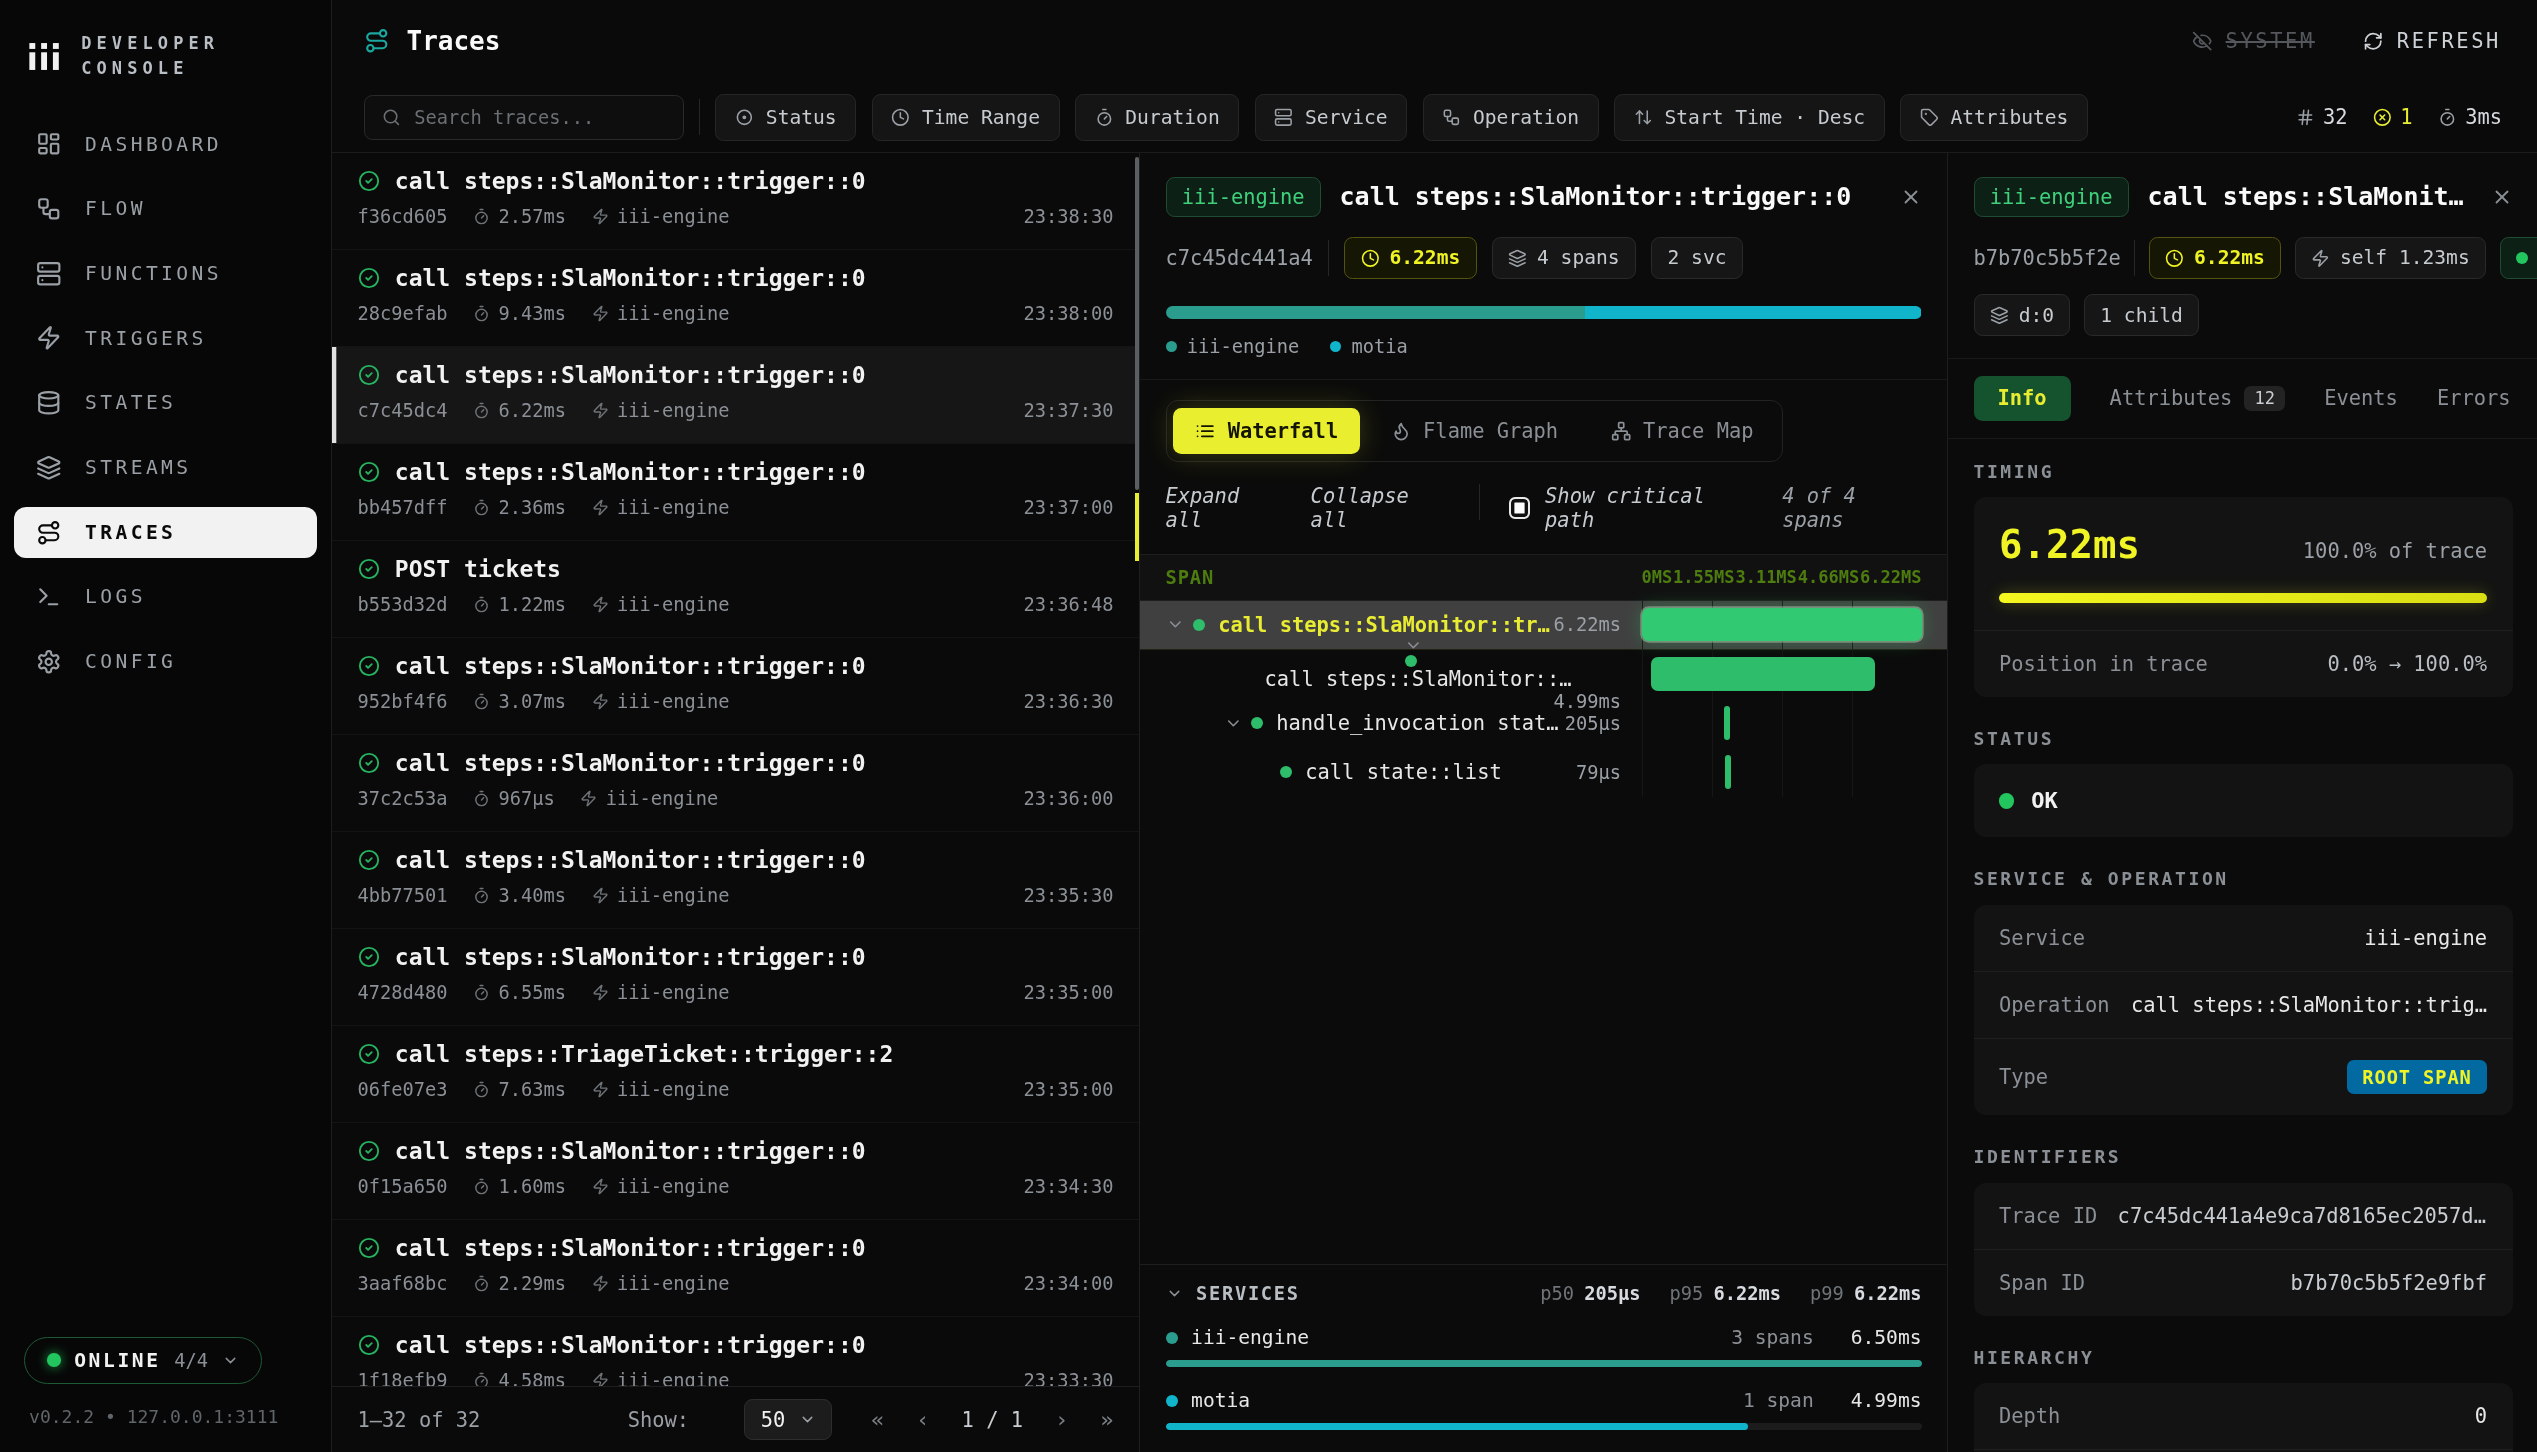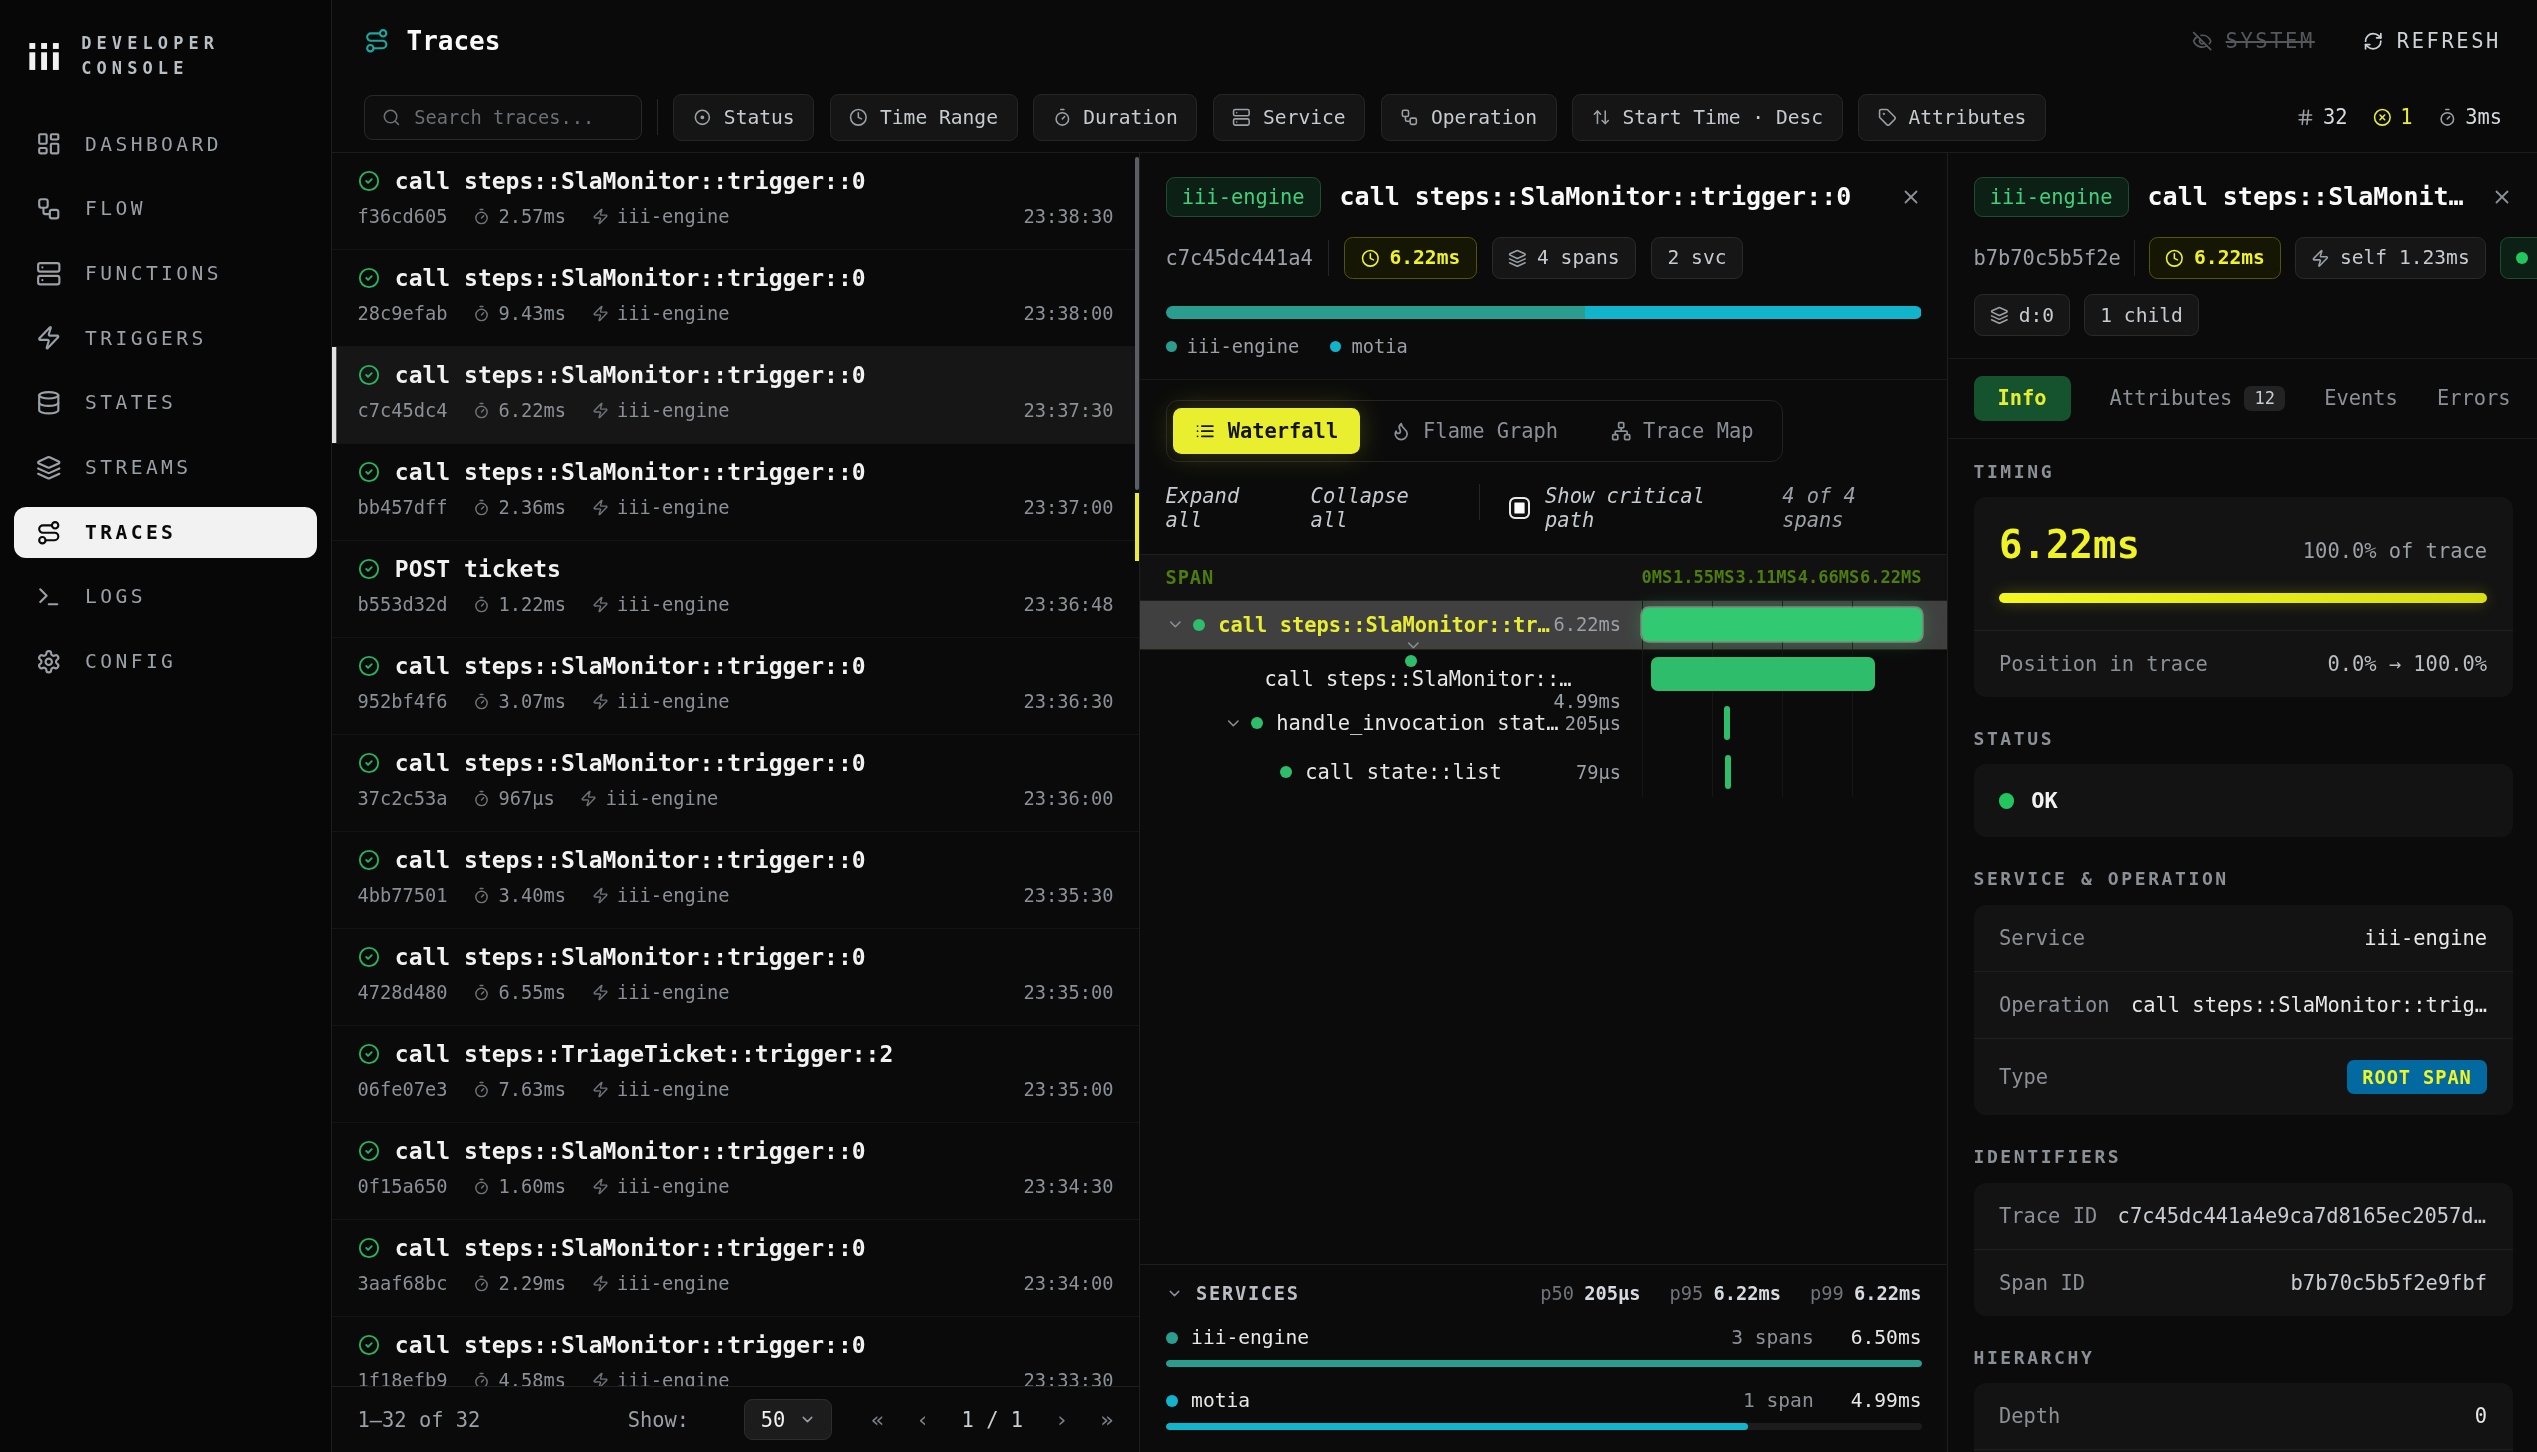--- a/index.html
+++ b/index.html
@@ -40,21 +40,21 @@
   .topbar-title .ic { color:#1aa8a0; }
   .topbar-right { margin-left:auto; display:flex; align-items:center; gap:48px; }
   .system-btn { display:flex; align-items:center; gap:13.6px; color:#54585d; font-size:20.4px;
     letter-spacing:2.6px; cursor:pointer; }
   .system-btn .label { text-decoration:line-through; }
   .refresh-btn { display:flex; align-items:center; gap:13.6px; color:#cdd2d7; font-size:20.4px;
     letter-spacing:2.6px; cursor:pointer; }
 
   .filterbar { height:71px; flex:none; display:flex; align-items:center; gap:15.3px;
     padding:0 36px 0 32px; border-bottom:0.9px solid #1c1c1c; }
-  .search-box { display:flex; align-items:center; gap:13.6px; width:278px; border:0.9px solid #2a2a2a;
+  .search-box { display:flex; align-items:center; gap:13.6px; width:320px; border:0.9px solid #2a2a2a;
     background:#0e0e0e; border-radius:8.5px; padding:11px 17px; color:#6b7075; }
   .search-box input { flex:1; min-width:0; background:transparent; border:none; outline:none;
     color:#c9ced3; font:inherit; font-size:18.7px; }
   .search-box input::placeholder { color:#6b7075; }
   .v-sep { width:0.9px; height:36px; background:#262626; flex:none; }
   .filter-btn { display:flex; align-items:center; gap:12px; border:0.9px solid #262626; background:#151515;
     border-radius:8.5px; padding:11px 18.7px; color:#c6cbd0; font-size:19.6px; white-space:nowrap; cursor:pointer; }
   .filter-btn .ic { color:#9aa0a6; }
   .filter-stats { margin-left:auto; display:flex; align-items:center; gap:25.5px; font-size:20.4px; }
   .stat { display:flex; align-items:center; gap:8.5px; color:#d7dbe0; }
@@ -293,20 +293,33 @@
       <div class="nav-item">
         <span class="ic ic30">
             <svg viewBox="0 0 24 24" fill="none" stroke="currentColor" stroke-width="2" stroke-linecap="round" stroke-linejoin="round">
               <path d="M12.22 2h-.44a2 2 0 0 0-2 2v.18a2 2 0 0 1-1 1.73l-.43.25a2 2 0 0 1-2 0l-.15-.08a2 2 0 0 0-2.73.73l-.22.38a2 2 0 0 0 .73 2.73l.15.1a2 2 0 0 1 1 1.72v.51a2 2 0 0 1-1 1.74l-.15.09a2 2 0 0 0-.73 2.73l.22.38a2 2 0 0 0 2.73.73l.15-.08a2 2 0 0 1 2 0l.43.25a2 2 0 0 1 1 1.73V20a2 2 0 0 0 2 2h.44a2 2 0 0 0 2-2v-.18a2 2 0 0 1 1-1.73l.43-.25a2 2 0 0 1 2 0l.15.08a2 2 0 0 0 2.73-.73l.22-.39a2 2 0 0 0-.73-2.73l-.15-.08a2 2 0 0 1-1-1.74v-.5a2 2 0 0 1 1-1.74l.15-.09a2 2 0 0 0 .73-2.73l-.22-.38a2 2 0 0 0-2.73-.73l-.15.08a2 2 0 0 1-2 0l-.43-.25a2 2 0 0 1-1-1.73V4a2 2 0 0 0-2-2z"></path>
               <circle cx="12" cy="12" r="3"></circle>
             </svg>
           </span>
         <span>CONFIG</span>
       </div>
     </nav>
+    <div class="sidebar-footer">
+      <div class="online-pill">
+        <span class="online-dot"></span>
+        <span class="online-label">ONLINE</span>
+        <span class="online-count">4/4</span>
+        <span class="ic ic20">
+            <svg viewBox="0 0 24 24" fill="none" stroke="currentColor" stroke-width="2" stroke-linecap="round" stroke-linejoin="round">
+              <path d="m6 9 6 6 6-6"></path>
+            </svg>
+          </span>
+      </div>
+      <div class="version">v0.2.2 • 127.0.0.1:3111</div>
+    </div>
   </aside>
 
   <div class="main">
     <div class="topbar">
       <div class="topbar-title">
         <span class="ic ic30">
             <svg viewBox="0 0 24 24" fill="none" stroke="currentColor" stroke-width="2" stroke-linecap="round" stroke-linejoin="round">
               <circle cx="6" cy="19" r="3"></circle>
               <path d="M9 19h8.5a3.5 3.5 0 0 0 0-7h-11a3.5 3.5 0 0 1 0-7H15"></path>
               <circle cx="18" cy="5" r="3"></circle>

